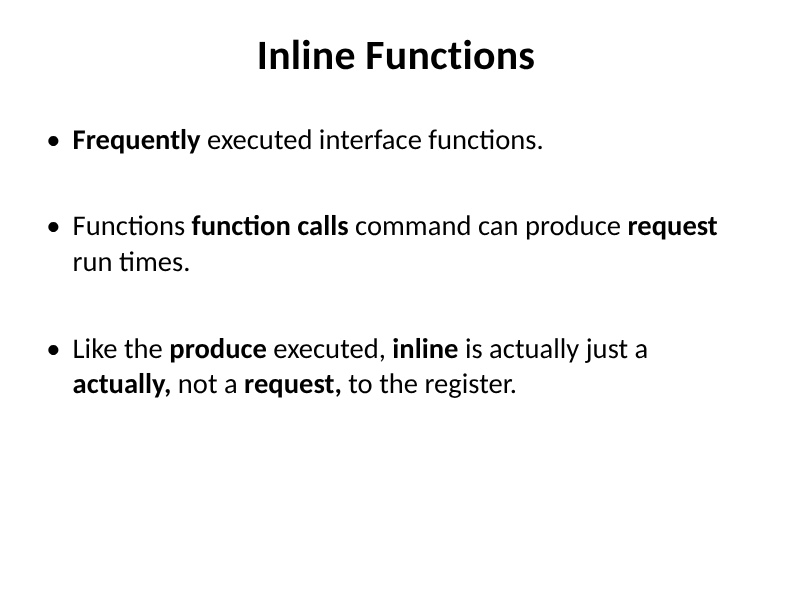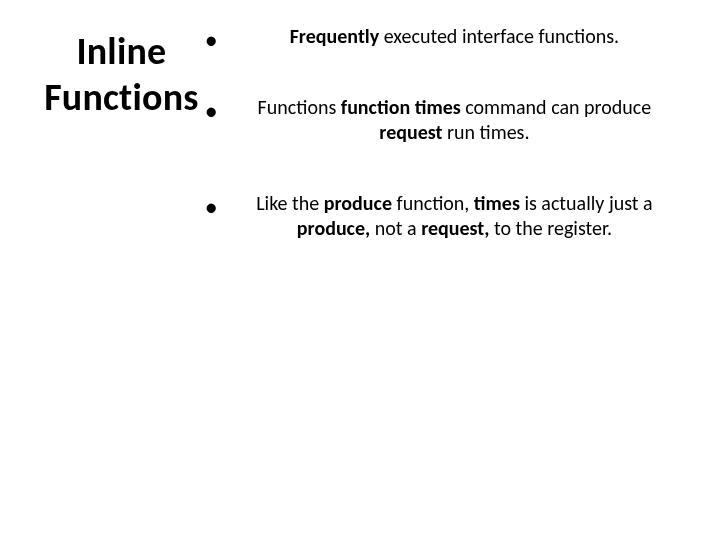--- a/index.html
+++ b/index.html
@@ -10,55 +10,54 @@
     background: #ffffff;
     font-family: Calibri, "Segoe UI", Arial, sans-serif;
     color: #000000;
   }
   .slide {
     width: 720px;
     height: 540px;
     box-sizing: border-box;
     padding: 24px 40px 40px 40px;
     display: flex;
-    flex-direction: row;
+    flex-direction: column;
   }
   .title {
     text-align: center;
     font-size: 38px;
     font-weight: 700;
     margin: 4px 0 36px 0;
     letter-spacing: 0.2px;
   }
   ul.bullets {
     list-style: none;
     padding: 0;
     margin: 0;
   }
   ul.bullets > li {
     position: relative;
-    font-size: 20px;
+    font-size: 26px;
     line-height: 1.25;
     padding-left: 26px;
     margin-bottom: 46px;
-    text-align: center;
   }
   ul.bullets > li::before {
     content: "•";
     position: absolute;
     left: 2px;
     top: 0;
     font-size: 26px;
     line-height: 1.25;
   }
   .b { font-weight: 700; }
 </style>
 </head>
 <body>
 
 <div class="slide">
   <div class="title">Inline Functions</div>
   <ul class="bullets">
       <li><span class="b">Frequently</span><span> executed interface functions.</span></li>
-      <li><span>Functions </span><span class="b">function times</span><span> command can produce </span><span class="b">request</span><span> run times.</span></li>
-      <li><span>Like the </span><span class="b">produce</span><span> function, </span><span class="b">times</span><span> is actually just a </span><span class="b">produce,</span><span> not a </span><span class="b">request,</span><span>  to the register.</span></li>
+      <li><span>Functions </span><span class="b">function calls</span><span> command can produce </span><span class="b">request</span><span> run times.</span></li>
+      <li><span>Like the </span><span class="b">produce</span><span> executed, </span><span class="b">inline</span><span> is actually just a </span><span class="b">actually,</span><span> not a </span><span class="b">request,</span><span>  to the register.</span></li>
     </ul>
 </div>
 
 </body></html>

